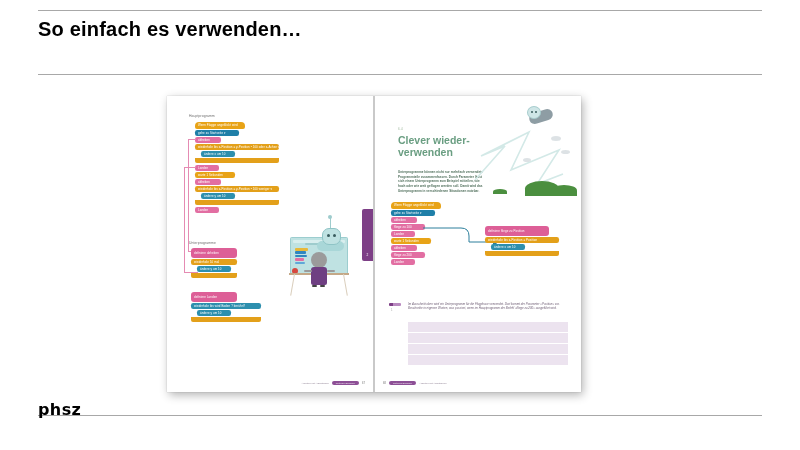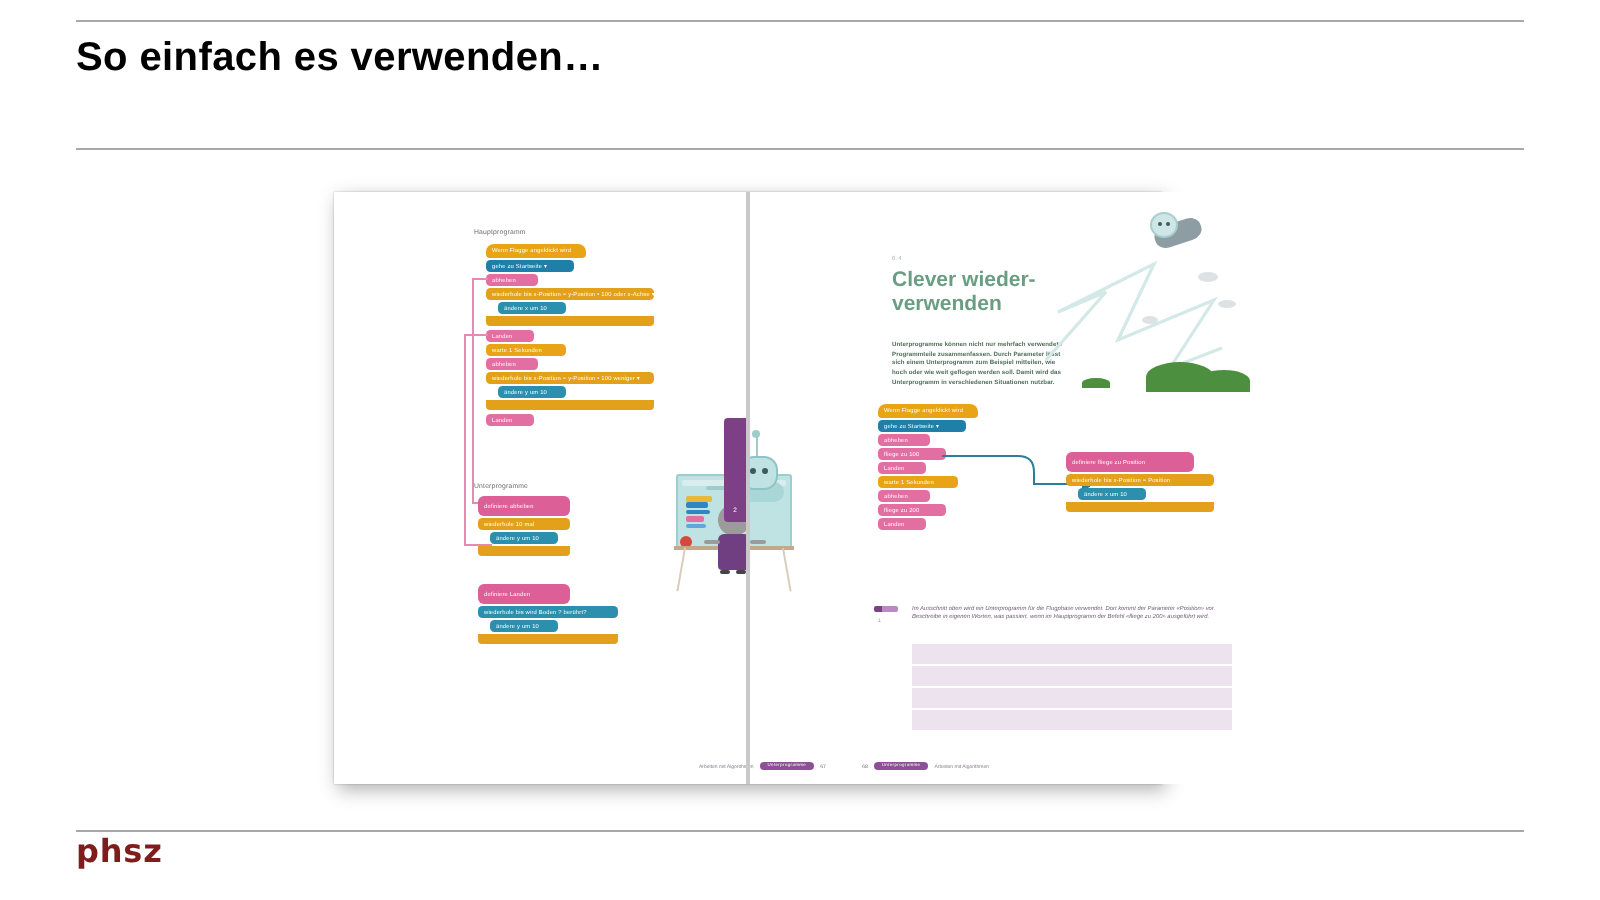--- a/index.html
+++ b/index.html
@@ -15,32 +15,32 @@
   .slide-title{
     position:absolute;left:38px;top:18px;width:600px;
     font-size:20px;font-weight:bold;color:#000;letter-spacing:.2px;
     white-space:nowrap;
   }
   .rule-mid{position:absolute;left:38px;top:74px;width:724px;height:1px;background:#a8a8a8;}
 
   
   .rule-bot{position:absolute;left:38px;top:415px;width:724px;height:1px;background:#a8a8a8;}
   .logo{
-    position:absolute;left:38px;top:416px;
+    position:absolute;left:38px;top:400px;
     font-family:"DejaVu Sans", sans-serif;
-    font-size:16px;font-weight:bold;color:#7f1d1d;letter-spacing:.4px;
+    font-size:16px;font-weight:bold;color:#000000;letter-spacing:.4px;
   }
 
   
   .book{
     position:absolute;left:167px;top:96px;width:414px;height:296px;
     background:#fff;
     box-shadow:2px 3px 9px rgba(0,0,0,.30), 0 0 1px rgba(0,0,0,.25);
   }
-  .page{position:absolute;top:0;height:100%;background:#fff;overflow:hidden;margin-left:48px;}
+  .page{position:absolute;top:0;height:100%;background:#fff;overflow:hidden;}
   .page-left{left:0;width:206px;}
   .page-right{left:208px;width:206px;}
   .gutter{position:absolute;left:206px;top:0;width:2px;height:100%;background:#c9c9c9;}
 
   
   .edge-tab{
     position:absolute;left:195px;top:113px;width:11px;height:52px;
     background:#7d3f86;border-radius:2px 0 0 2px;
   }
   .edge-tab span{

